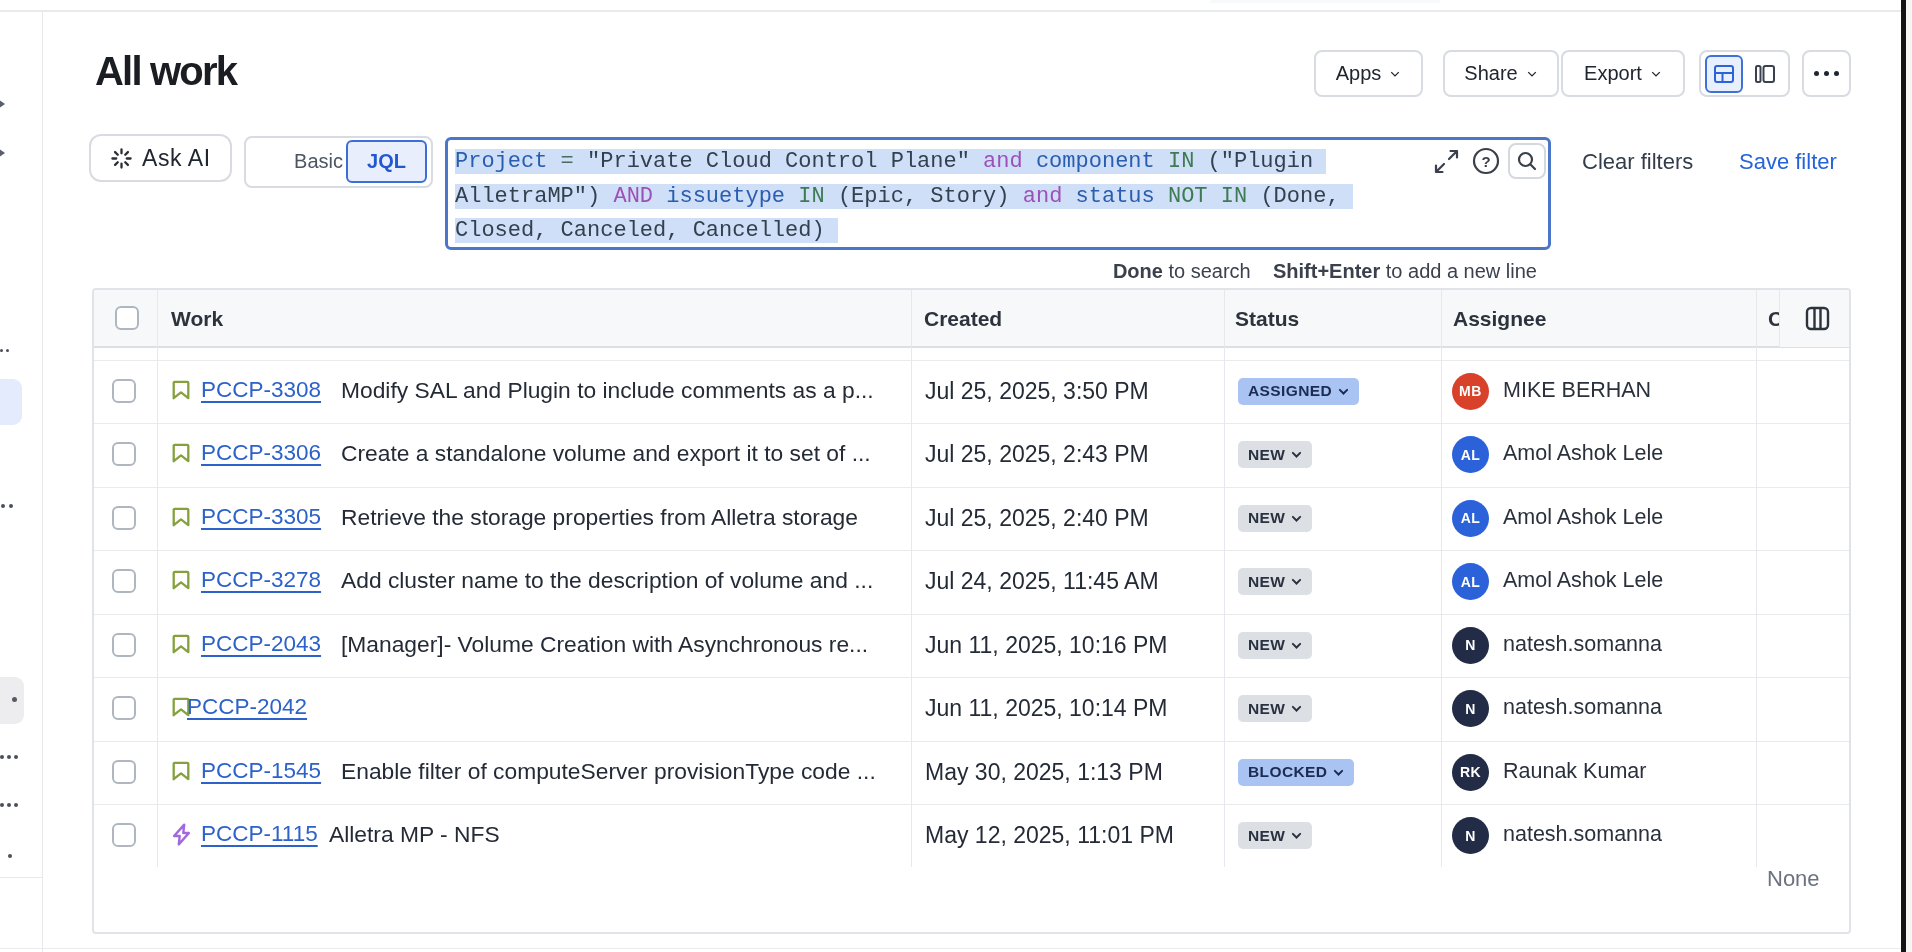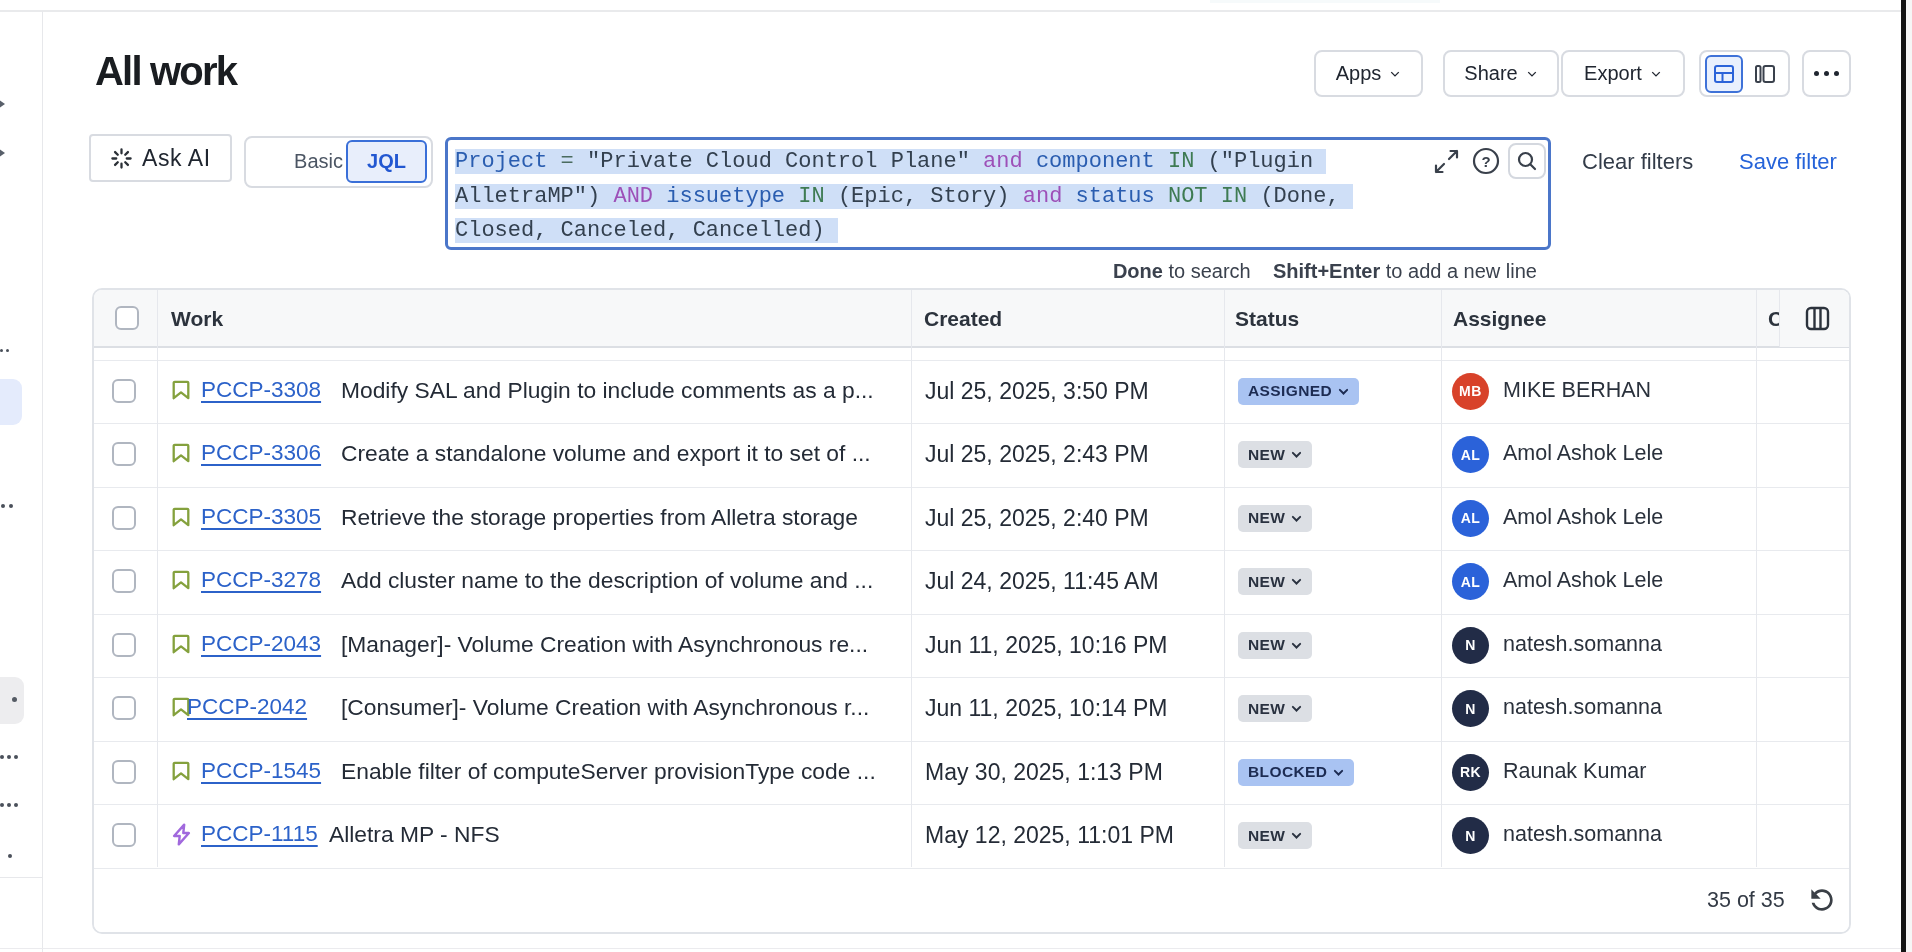--- a/index.html
+++ b/index.html
@@ -19,33 +19,33 @@
   .dot { background:#4a505a; border-radius:50%; }
   #sb-blue { left:-10px; top:379px; width:32px; height:46px; background:#e4ebfc; border-radius:9px; }
   #sb-gray { left:-10px; top:677px; width:34px; height:47px; background:#ededef; border-radius:9px; }
   
   #title { left:95px; top:48px; font-size:40px; font-weight:700; color:#1a1d21; line-height:46px; letter-spacing:-1.8px; }
   
   .btn { position:absolute; top:50px; height:47px; border:2px solid #d8dbe1; border-radius:8px;
     background:#fff; color:#202630; font-size:20px; font-weight:500; display:flex; align-items:center; justify-content:center; gap:8px; }
   .chev { width:12px; height:12px; }
   
-  #askai { left:89px; top:134px; width:143px; height:48px; border:2px solid #d8dbe1; border-radius:4px;
+  #askai { left:89px; top:134px; width:143px; height:48px; border:2px solid #d8dbe1; border-radius:12px;
     display:flex; align-items:center; gap:9px; padding-left:19px; font-size:23px; font-weight:500; letter-spacing:0.6px; color:#202630; }
   #toggle { left:244px; top:136px; width:189px; height:52px; border:2px solid #d8dbe1; border-radius:8px; background:#fff; }
   #basic { left:249px; top:136px; width:94px; height:52px; line-height:50px; text-align:right; font-size:20px; font-weight:500; color:#4b5563; }
   #jqlpill { left:346px; top:140px; width:81px; height:43px; background:#e8eefb; border:2px solid #3a6fd8; border-radius:6px;
     line-height:39px; text-align:center; font-size:20px; font-weight:600; color:#2257d1; }
   
   #jqlbox { left:445px; top:137px; width:1106px; height:113px; border:3px solid #4b76c9; border-radius:6px; background:#fff; }
   #jqltext { left:455px; top:145px; font-family:"Liberation Mono", monospace; font-size:22.0px; line-height:34.6px; white-space:pre; }
   #jqltext .hl { background:#cfdff7; }
   .kw { color:#2a5db0; } .op { color:#9d50b8; } .fn { color:#3e7b53; } .tx { color:#33404f; } .eq { color:#4a6b5f; }
   
-  #tbl { left:92px; top:288px; width:1759px; height:646px; border:2px solid #e0e3e8; border-radius:10px; background:#fff; overflow:hidden; }
+  #tbl { left:92px; top:288px; width:1759px; height:646px; border:2px solid #e0e3e8; border-radius:4px; background:#fff; overflow:hidden; }
   #thead { position:absolute; left:0; top:0; width:100%; height:58px; background:#f7f8f9; border-bottom:2px solid #dcdfe4; }
   .hlabel { position:absolute; top:0; height:57px; line-height:57px; font-size:21px; font-weight:700; color:#2c333d; }
   .vline { position:absolute; width:1px; background:#e6e8ed; z-index:3; }
   .row { position:absolute; left:0; width:100%; height:64px; border-top:1px solid #e8eaee; background:#fff; }
   .cb { position:absolute; width:24px; height:24px; border:2.5px solid #b0b6c0; border-radius:6px; background:#fff; }
   .link { position:absolute; font-size:22.5px; color:#2c62c9; text-decoration:underline; text-underline-offset:4px; }
   .sum { position:absolute; font-size:22.8px; color:#242b36; }
   .date { position:absolute; left:831px; font-size:23px; color:#242b36; }
   .chip { position:absolute; left:1144px; height:27px; border-radius:5px; display:flex; align-items:center; gap:5px;
     padding:0 9px 0 10px; font-size:15.5px; font-weight:700; letter-spacing:0.4px; }
@@ -259,21 +259,20 @@
         <div class="av" style="top:12px; background:#222c47;">N</div>
         <div class="nm" style="top:17px;">natesh.somanna</div>
         <div class="none" style="top:17px;">None</div>
       </div>
       <div class="row" style="top:329px; height:63.5px;">
         <div class="cb" style="left:18px; top:18px;"></div>
         <div style="position:absolute;left:76px;top:18px;"><svg width="22" height="22" viewBox="0 0 22 22">
             <path d="M4.7 2.8h12.6a1 1 0 0 1 1 1v15.4l-7.3-5.8-7.3 5.8V3.8a1 1 0 0 1 1-1z" fill="none" stroke="#84a13d" stroke-width="2.3" stroke-linejoin="round"></path>
           </svg></div>
         <div class="link" style="left:93px; top:16px;">PCCP-2042</div>
-        <div class="sum" style="left:247px; top:16px;">[Consumer]- Volume Creation with Asynchronous r...</div>
         <div class="date" style="top:17px;">Jun 11, 2025, 10:14 PM</div>
         <div class="chip gray" style="top:17px;">NEW<svg width="13" height="13" viewBox="0 0 16 16">
             <path d="M3.5 6 8 10.5 12.5 6" fill="none" stroke="#2a3240" stroke-width="2.4" stroke-linecap="round"></path>
           </svg></div>
         <div class="av" style="top:12px; background:#222c47;">N</div>
         <div class="nm" style="top:17px;">natesh.somanna</div>
         <div class="none" style="top:17px;">None</div>
       </div>
       <div class="row" style="top:392.5px; height:63.5px;">
         <div class="cb" style="left:18px; top:18px;"></div>
@@ -298,22 +297,14 @@
         <div class="link" style="left:107px; top:16px;">PCCP-1115</div>
         <div class="sum" style="left:235px; top:16px;">Alletra MP - NFS</div>
         <div class="date" style="top:17px;">May 12, 2025, 11:01 PM</div>
         <div class="chip gray" style="top:17px;">NEW<svg width="13" height="13" viewBox="0 0 16 16">
             <path d="M3.5 6 8 10.5 12.5 6" fill="none" stroke="#2a3240" stroke-width="2.4" stroke-linecap="round"></path>
           </svg></div>
         <div class="av" style="top:12px; background:#222c47;">N</div>
         <div class="nm" style="top:17px;">natesh.somanna</div>
         <div class="none" style="top:17px;">None</div>
       </div>
-      <div class="row" style="top:519.5px; height:68px;">
-        <div style="position:absolute; left:1613px; top:19px; font-size:21.5px; color:#333a45;">35 of 35</div>
-        <div style="position:absolute; left:1712px; top:15px;"><svg width="32" height="32" viewBox="0 0 24 24">
-            <g transform="translate(24,0) scale(-1,1)">
-              <path fill="#3a3f46" d="M17.65 6.35C16.2 4.9 14.21 4 12 4c-4.42 0-7.99 3.58-8 8s3.58 8 8 8c3.73 0 6.84-2.55 7.73-6h-2.08c-.82 2.33-3.04 4-5.65 4-3.31 0-6-2.69-6-6s2.69-6 6-6c1.66 0 3.14.69 4.22 1.78L13 11h7V4l-2.35 2.35z"></path>
-            </g>
-          </svg></div>
-      </div>
     </div>
 </div>
 
 </body></html>

